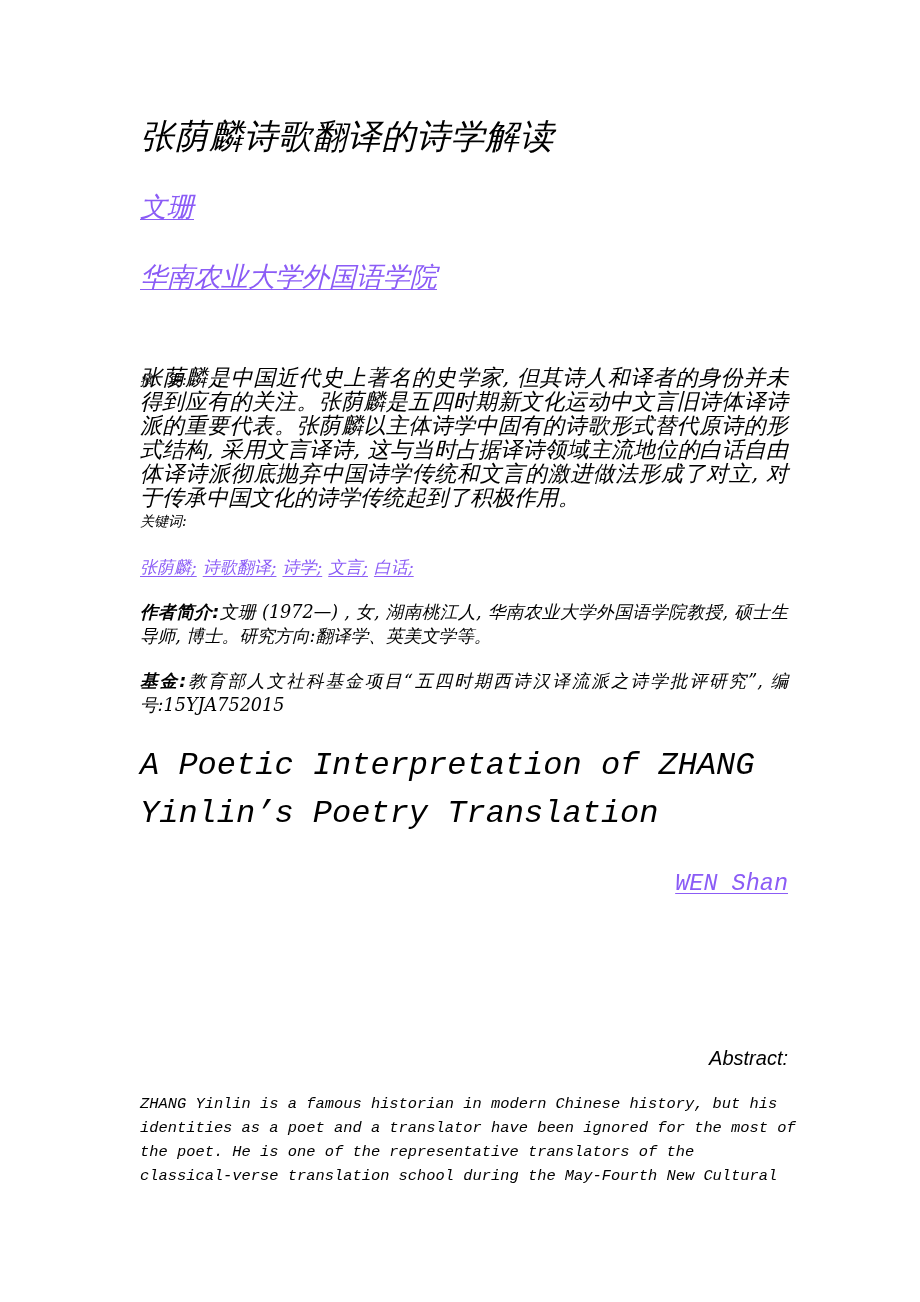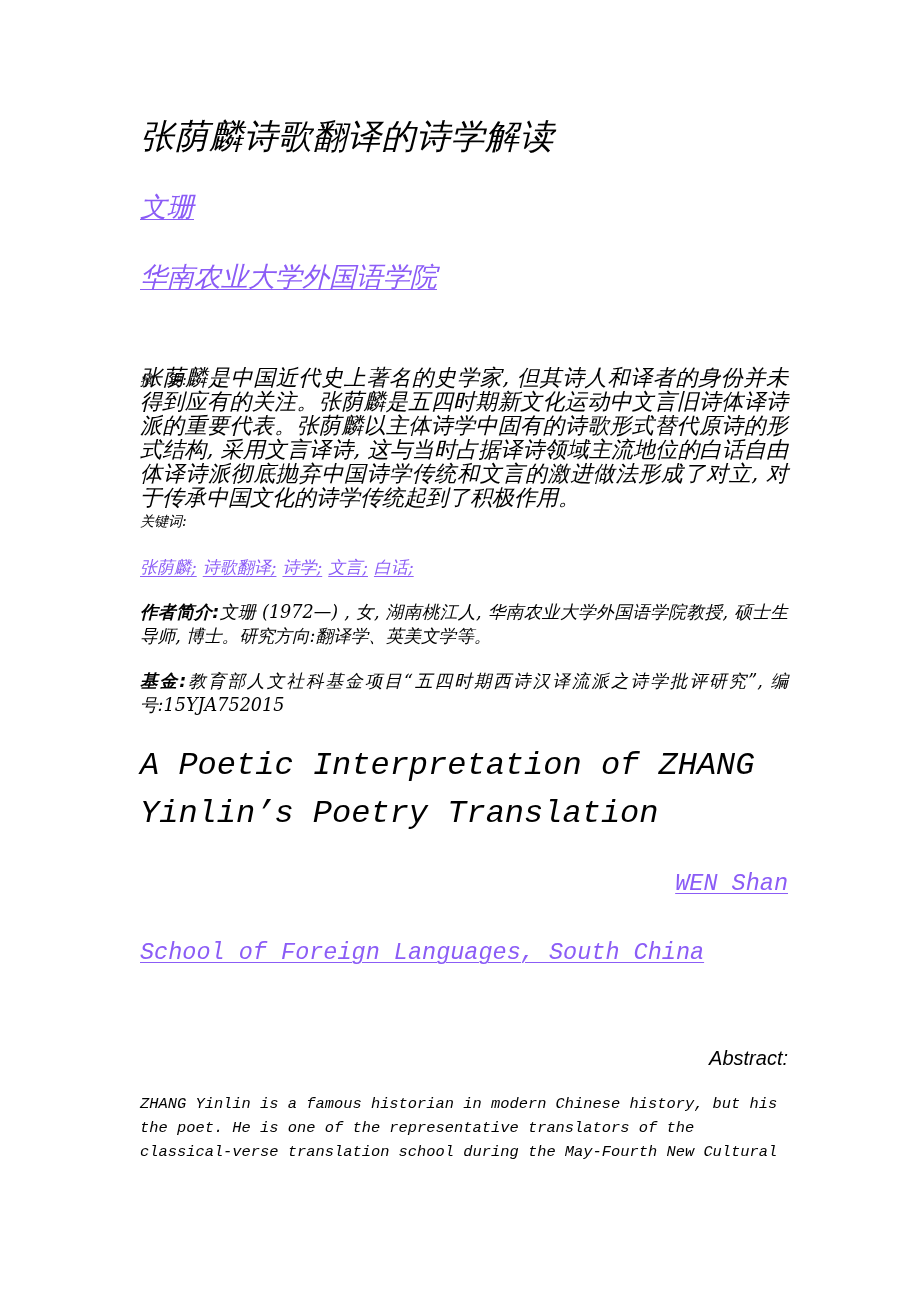--- a/index.html
+++ b/index.html
@@ -175,25 +175,25 @@
   </p>
 
   <h1 class="block title-en">A Poetic Interpretation of ZHANG Yinlin’s Poetry Translation</h1>
 
   <div class="block author-en">
     <a class="link">WEN Shan</a>
   </div>
 
   <div class="block affil-en">
     <a class="link">
-      <span class="line">School of Foreign Languages, South China </span>
     </a>
   </div>
 
   <div class="block small-label label-abstract-en">Abstract:</div>
 
   <div class="block body-en">
     <span class="line">ZHANG Yinlin is a famous historian in modern Chinese history, but his</span>
+    <span class="line">identities as a poet and a translator have been ignored for the most of</span>
     <span class="line">the poet. He is one of the representative translators of the</span>
     <span class="line">classical-verse translation school during the May-Fourth New Cultural</span>
   </div>
 
 </div>
 
 </body></html>

